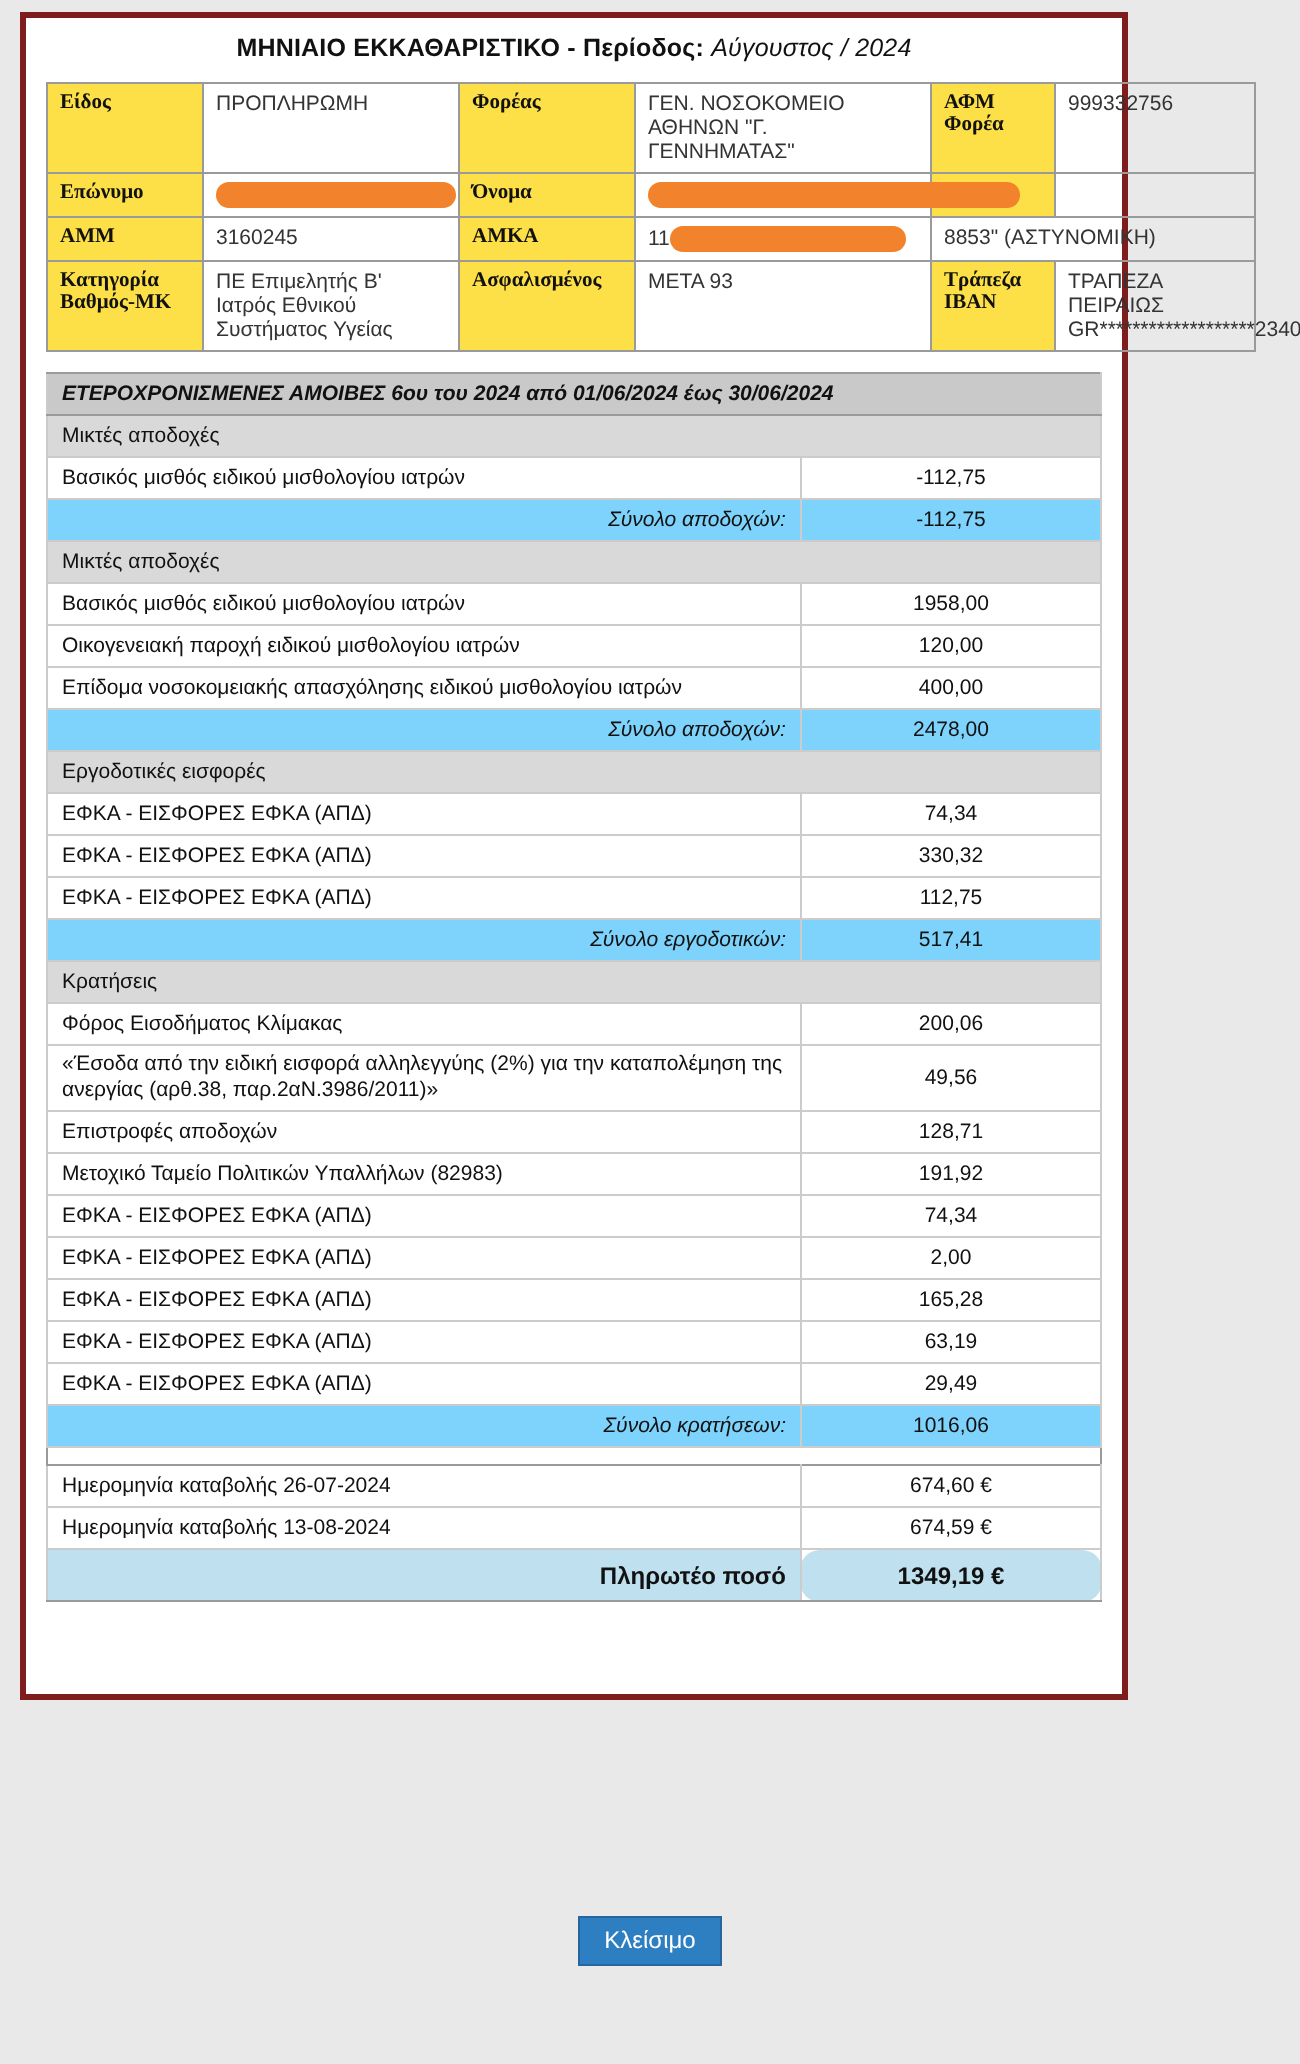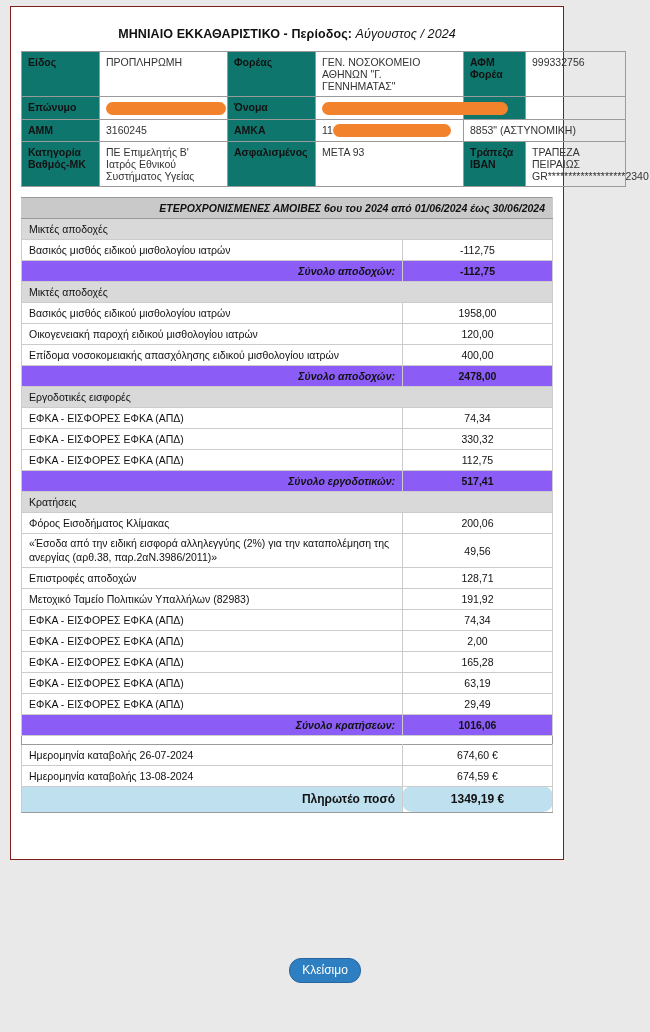--- a/index.html
+++ b/index.html
@@ -13,22 +13,22 @@
     width: 650px; height: 1032px;
     position: relative;
     background: #e9e9e9;
     overflow: hidden;
   }
   .sheet {
     position: absolute;
     left: 10px; top: 6px;
     width: 554px;
     background: #ffffff;
-    border: 1px solid #7f1d1d;
-    padding: 12px 10px 10px 10px;
+    border: 3px solid #7f1d1d;
+    padding: 0 10px 10px 10px;
   }
   .doc-title {
     text-align: center;
     font-size: 12.5px;
     font-weight: bold;
     color: #111;
     padding: 8px 0 10px 0;
     letter-spacing: 0.1px;
   }
   .doc-title .period-label { font-weight: bold; }
@@ -39,21 +39,21 @@
   
   .info-table { border: 1px solid #9a9a9a; table-layout: fixed; }
   .info-table td {
     border: 1px solid #9a9a9a;
     font-size: 10.5px;
     padding: 4px 6px;
     vertical-align: top;
     color: #111;
     height: 22px;
   }
-  .info-table td.lbl { font-weight: bold; background: #0f766e; }
+  .info-table td.lbl { font-weight: bold; background: #fde047; font-family: Liberation Serif, serif; }
   .info-table td.val { color: #333; }
   .col-a { width: 78px; }
   .col-b { width: 128px; }
   .col-c { width: 88px; }
   .col-d { width: 148px; }
   .col-e { width: 62px; }
   .col-f { width: 100px; }
 
   .redact {
     display: inline-block;
@@ -73,34 +73,33 @@
     font-size: 10.5px;
     padding: 4px 7px;
     color: #111;
     height: 20px;
   }
   .pay-table td.amount { text-align: center; width: 150px; }
   .pay-table tr.section td {
     background: #c9c9c9;
     font-weight: bold;
     font-style: italic;
-    text-align: right;
+    text-align: left;
     font-size: 10.5px;
     border-top: 1px solid #9a9a9a;
     border-bottom: 1px solid #9a9a9a;
   }
   .pay-table tr.group td {
     background: #d9d9d9;
     font-size: 10.5px;
   }
   .pay-table tr.total td {
-    background: #8b5cf6;
+    background: #7dd3fc;
     text-align: right;
     font-style: italic;
-    font-weight: bold;
   }
   .pay-table tr.total td.amount { text-align: center; font-style: normal; }
   .pay-table tr.blank td { border: none; height: 8px; background: #fff; }
   .pay-table td.two-line { line-height: 1.25; padding-top: 3px; padding-bottom: 3px; }
 
   .pay-table tr.payline td { border-top: 1px solid #9a9a9a; }
   .pay-table tr.payline2 td { }
   .pay-table tr.grand td {
     background: #bfe0ef;
     font-weight: bold;
@@ -120,21 +119,21 @@
     top: 958px;
     text-align: center;
   }
   .close-btn {
     display: inline-block;
     background: #2e7fc1;
     color: #ffffff;
     font-size: 12px;
     padding: 4px 12px 5px 12px;
     border: 1px solid #2566a0;
-    border-radius: 12px;
+    border-radius: 0;
     cursor: pointer;
     font-family: "Liberation Sans", sans-serif;
   }
 </style>
 </head>
 <body>
 
 <div class="page">
 
   <div class="sheet">

